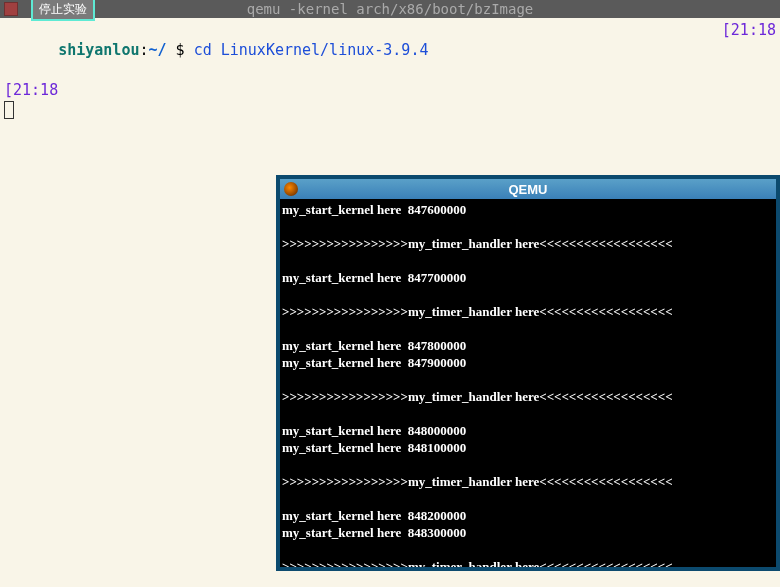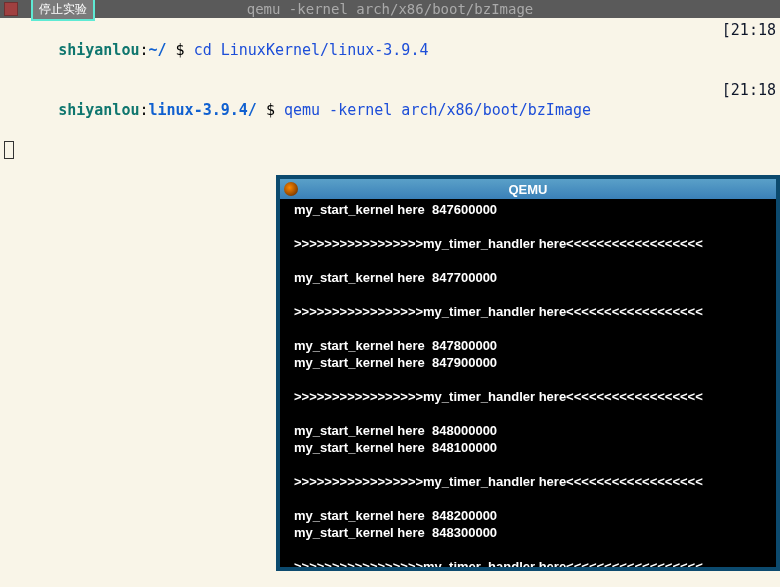--- a/index.html
+++ b/index.html
@@ -71,21 +71,21 @@
       color: #1060d0;
       font-weight: bold;
     }
     .dollar {
       color: #000;
     }
     .cmd-text {
       color: #1d4ed8;
     }
     .timestamp {
-      color: #0f172a;
+      color: #6d28d9;
     }
     .cursor-block {
       display: inline-block;
       width: 10px;
       height: 18px;
       border: 1px solid #333;
       background: #f9f5e8;
       vertical-align: top;
       margin-top: 1px;
     }
@@ -117,24 +117,24 @@
     }
     .qemu-title {
       position: absolute;
       left: 50%;
       transform: translateX(-50%);
       font-weight: bold;
     }
     .qemu-content {
       background: #000;
       color: #fff;
-      font-family: Liberation Sans, sans-serif;
+      font-family: Liberation Serif, serif;
       font-size: 13px;
       line-height: 17px;
-      padding: 2px 14px;
+      padding: 2px 2px;
       height: calc(100% - 20px);
       white-space: pre;
       overflow: hidden;
     }
     .qemu-line {
       white-space: pre;
       font-weight: bold;
     }
   </style>
 </head>
@@ -147,23 +147,20 @@
 </div>
 
 <div class="terminal">
   <div class="term-line">
     <span>
       <span class="prompt-user">shiyanlou</span><span class="prompt-sep">:</span><span class="prompt-path">~/</span><span class="dollar"> $ </span><span class="cmd-text">cd LinuxKernel/linux-3.9.4</span>
     </span>
     <span class="timestamp">[21:18</span>
   </div>
   <div class="term-line">
-    <span>
-      <span class="prompt-user">shiyanlou</span><span class="prompt-sep">:</span><span class="prompt-path">linux-3.9.4/</span><span class="dollar"> $ </span><span class="cmd-text">qemu -kernel arch/x86/boot/bzImage</span>
-    </span>
     <span class="timestamp">[21:18</span>
   </div>
   <div>
     <span class="cursor-block"></span>
   </div>
 </div>
 
 <div class="qemu-window">
   <div class="qemu-titlebar">
     <span class="qemu-icon"></span>

